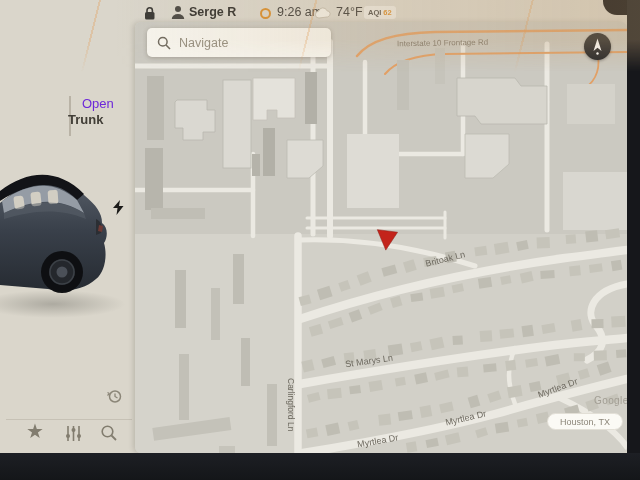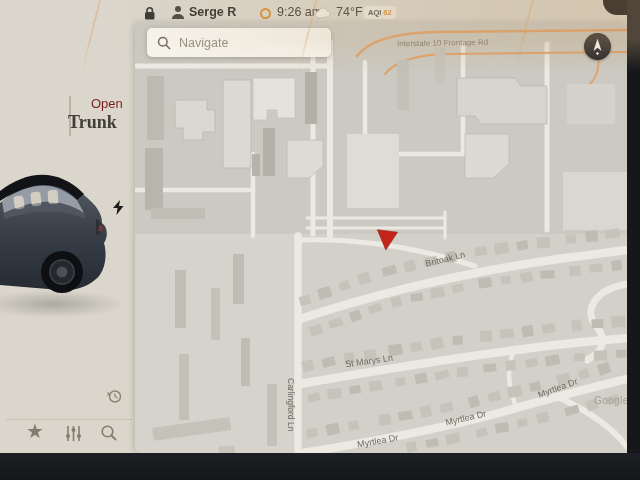--- a/index.html
+++ b/index.html
@@ -19,22 +19,22 @@
   .sentry-i{position:absolute;left:260px;top:8px;width:11px;height:11px;border:2.5px solid #d98e2e;border-radius:50%;}
   .time-t{left:277px;top:5px;}
   .cloud-i{position:absolute;left:315px;top:7px;}
   .temp-t{left:336px;top:5px;}
   .aqi{position:absolute;left:364px;top:6px;height:13px;padding:1px 4px;border-radius:3px;background:rgba(250,248,242,.55);font-size:7.5px;font-weight:700;display:flex;align-items:center;gap:2px;}
   .aqi .lab{color:#56524a;} .aqi .val{color:#d98e2e;}
 
   
   .left-panel{position:absolute;left:0;top:0;width:135px;height:453px;background:#dad6cb;}
   .trunk-line{position:absolute;left:69px;top:96px;width:2px;height:40px;background:#b9b3a6;}
-  .open-t{position:absolute;left:91px;top:96px;font-size:13px;color:#7f1d1d;}
-  .trunk-t{position:absolute;left:68px;top:112px;font-size:18px;color:#413e37;font-weight:600;font-family:Liberation Serif, serif;}
+  .open-t{position:absolute;left:82px;top:96px;font-size:13px;color:#6d28d9;}
+  .trunk-t{position:absolute;left:68px;top:112px;font-size:13px;color:#413e37;font-weight:600;}
   .car-wrap{position:absolute;left:0;top:163px;width:118px;height:145px;}
   .bolt-i{position:absolute;left:113px;top:200px;}
   .car-shadow{position:absolute;left:0;top:290px;width:126px;height:28px;background:radial-gradient(ellipse at 42% 50%,rgba(100,99,92,.38),rgba(100,99,92,0) 70%);}
   .recents-i{position:absolute;left:106px;top:388px;}
   .lp-divider{position:absolute;left:6px;top:419px;width:126px;height:1px;background:#c6c1b5;}
   .star-b{position:absolute;left:26px;top:421px;font-size:20px;color:#827d6f;line-height:20px;}
   .eq-b{position:absolute;left:64px;top:425px;}
   .msearch-b{position:absolute;left:100px;top:424px;}
 
   
@@ -330,20 +330,21 @@
       </div>
       <svg class="nav-arrow" width="24" height="24">
         <polygon points="3,2 23,6 10,23" fill="#c3241b" stroke="#8e1a12" stroke-width="0.5"></polygon>
       </svg>
       <span class="mlabel lbl-britoak">Britoak Ln</span>
       <span class="mlabel lbl-stmarys">St Marys Ln</span>
       <span class="mlabel lbl-myr-a">Myrtlea Dr</span>
       <span class="mlabel lbl-myr-b">Myrtlea Dr</span>
       <span class="mlabel lbl-myr-c">Myrtlea Dr</span>
       <span class="mlabel lbl-carling">Carlingford Ln</span>
+      <div class="city-chip">Houston, TX</div>
       <span class="google-t">Google</span>
     </div>
 
     <div class="glare"></div>
   </div>
 
   <div class="bezel-corner"></div>
   <div class="bezel-right"></div>
 
   <div class="dock">

